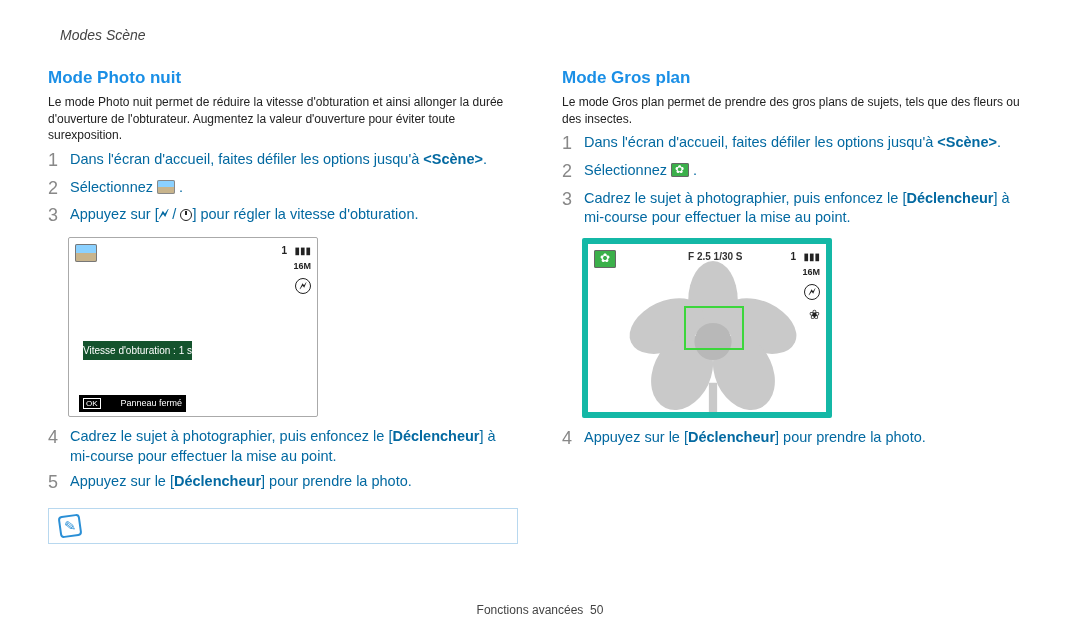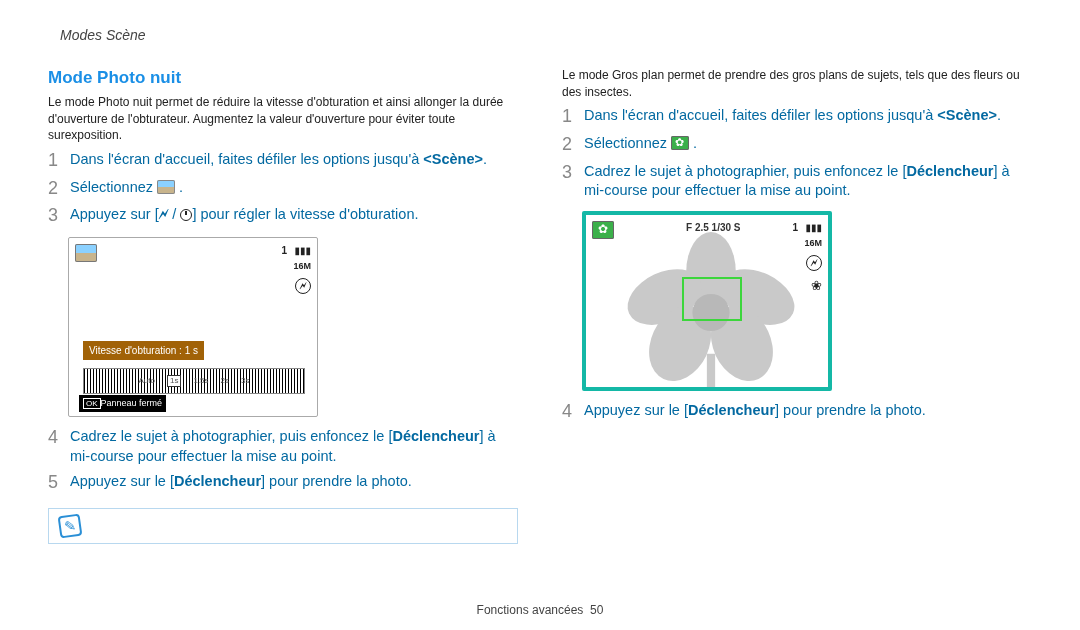--- a/index.html
+++ b/index.html
@@ -82,43 +82,43 @@
   .pn-batt { position:absolute; top:6px; right:6px; font-size:10px; }
   .pn-count { position:absolute; top:6px; right:30px; font-size:10px; font-weight:bold; }
   .pn-size { position:absolute; top:22px; right:6px; font-size:9px; font-weight:bold; }
   .pn-flash {
     position:absolute; top:40px; right:6px;
     width:16px;height:16px;border:1.5px solid #222;border-radius:50%;
     font-size:10px; text-align:center; line-height:14px; font-weight:bold;
   }
   .pn-label {
     position:absolute; left:14px; bottom:56px;
-    background:#a16207; color:#fff;
-    font-size:10px; padding:3px 6px;
+    background:#14532d; color:#fff;
+    font-size:10px; padding:3px 0;
   }
   .pn-ruler {
     position:absolute; left:14px; bottom:22px;
     width:222px; height:26px;
     border:1px solid #888;
     background: repeating-linear-gradient(90deg,#000 0 1px,transparent 1px 3px);
     display:flex;align-items:center;justify-content:center;
     font-size:8px; color:#555; gap:12px;
   }
   .pn-ruler span.sel { background:#fff; padding:0 2px; border:1px solid #333;}
   .pn-ok {
     position:absolute; left:10px; bottom:4px;
     font-size:9px; color:#fff;
     background:#000; padding:2px 4px;
   }
-  .pn-ok .kbd { border:1px solid #fff; padding:0 2px; font-size:8px; margin-right:0;}
+  .pn-ok .kbd { border:1px solid #fff; padding:0 2px; font-size:8px; margin-right:20px;}
 
   
   .preview-close {
     width: 250px; height: 180px;
-    border: 4px solid #14b8a6;
+    border: 6px solid #14b8a6;
     border-radius: 2px;
     margin: 10px 0 10px 20px;
     background: #fff;
     position: relative;
     overflow:hidden;
   }
   .pc-flower {
     position:absolute; left:20px; top:15px;
     width:210px;height:165px;
   }
@@ -200,27 +200,20 @@
       </div>
     </div>
 
     <div class="preview-night">
       <div class="pn-mode"></div>
       <div class="pn-count">1</div>
       <div class="pn-batt">▮▮▮</div>
       <div class="pn-size">16M</div>
       <div class="pn-flash">🗲</div>
       <div class="pn-label">Vitesse d'obturation : 1 s</div>
-      <div class="pn-ruler">
-        <span>Auto</span>
-        <span class="sel">1s</span>
-        <span>1.5s</span>
-        <span>2s</span>
-        <span>3s</span>
-      </div>
       <div class="pn-ok">
         <span class="kbd">OK</span><span>Panneau fermé</span>
       </div>
     </div>
 
     <div class="step">
       <div class="step-num">4</div>
       <div class="step-text">
         <span>Cadrez le sujet à photographier, puis enfoncez le [</span><b>Déclencheur</b><span>] à mi-course pour effectuer la mise au point.</span>
       </div>
@@ -232,20 +225,21 @@
         <span>Appuyez sur le [</span><b>Déclencheur</b><span>] pour prendre la photo.</span>
       </div>
     </div>
 
     <div class="note-box">
       <div class="note-icon">✎</div>
     </div>
   </div>
 
   <div class="col">
+    <div class="section-title">Mode Gros plan</div>
     <div class="intro">Le mode Gros plan permet de prendre des gros plans de sujets, tels que des fleurs ou des insectes.</div>
 
     <div class="step">
       <div class="step-num">1</div>
       <div class="step-text">
         <span>Dans l'écran d'accueil, faites défiler les options jusqu'à </span><b>&lt;Scène&gt;</b><span>.</span>
       </div>
     </div>
 
     <div class="step">

